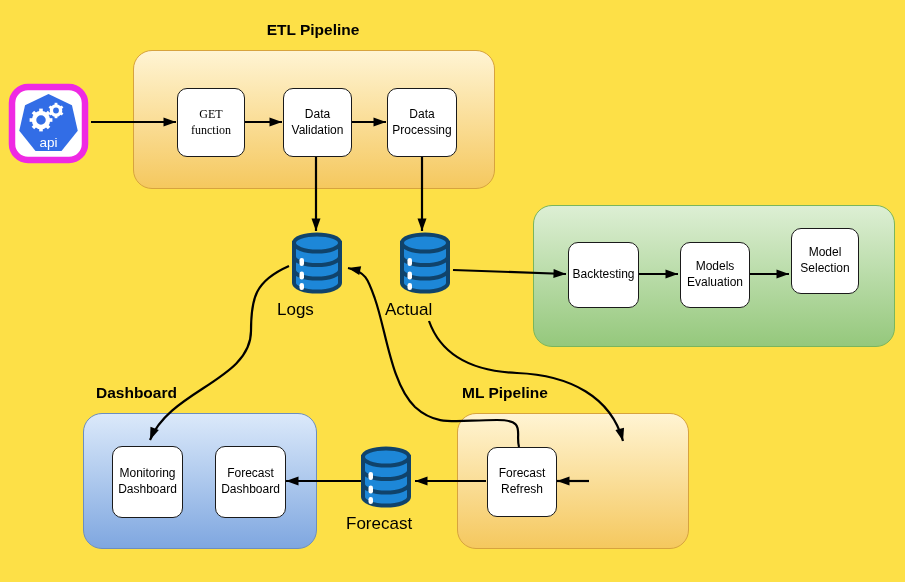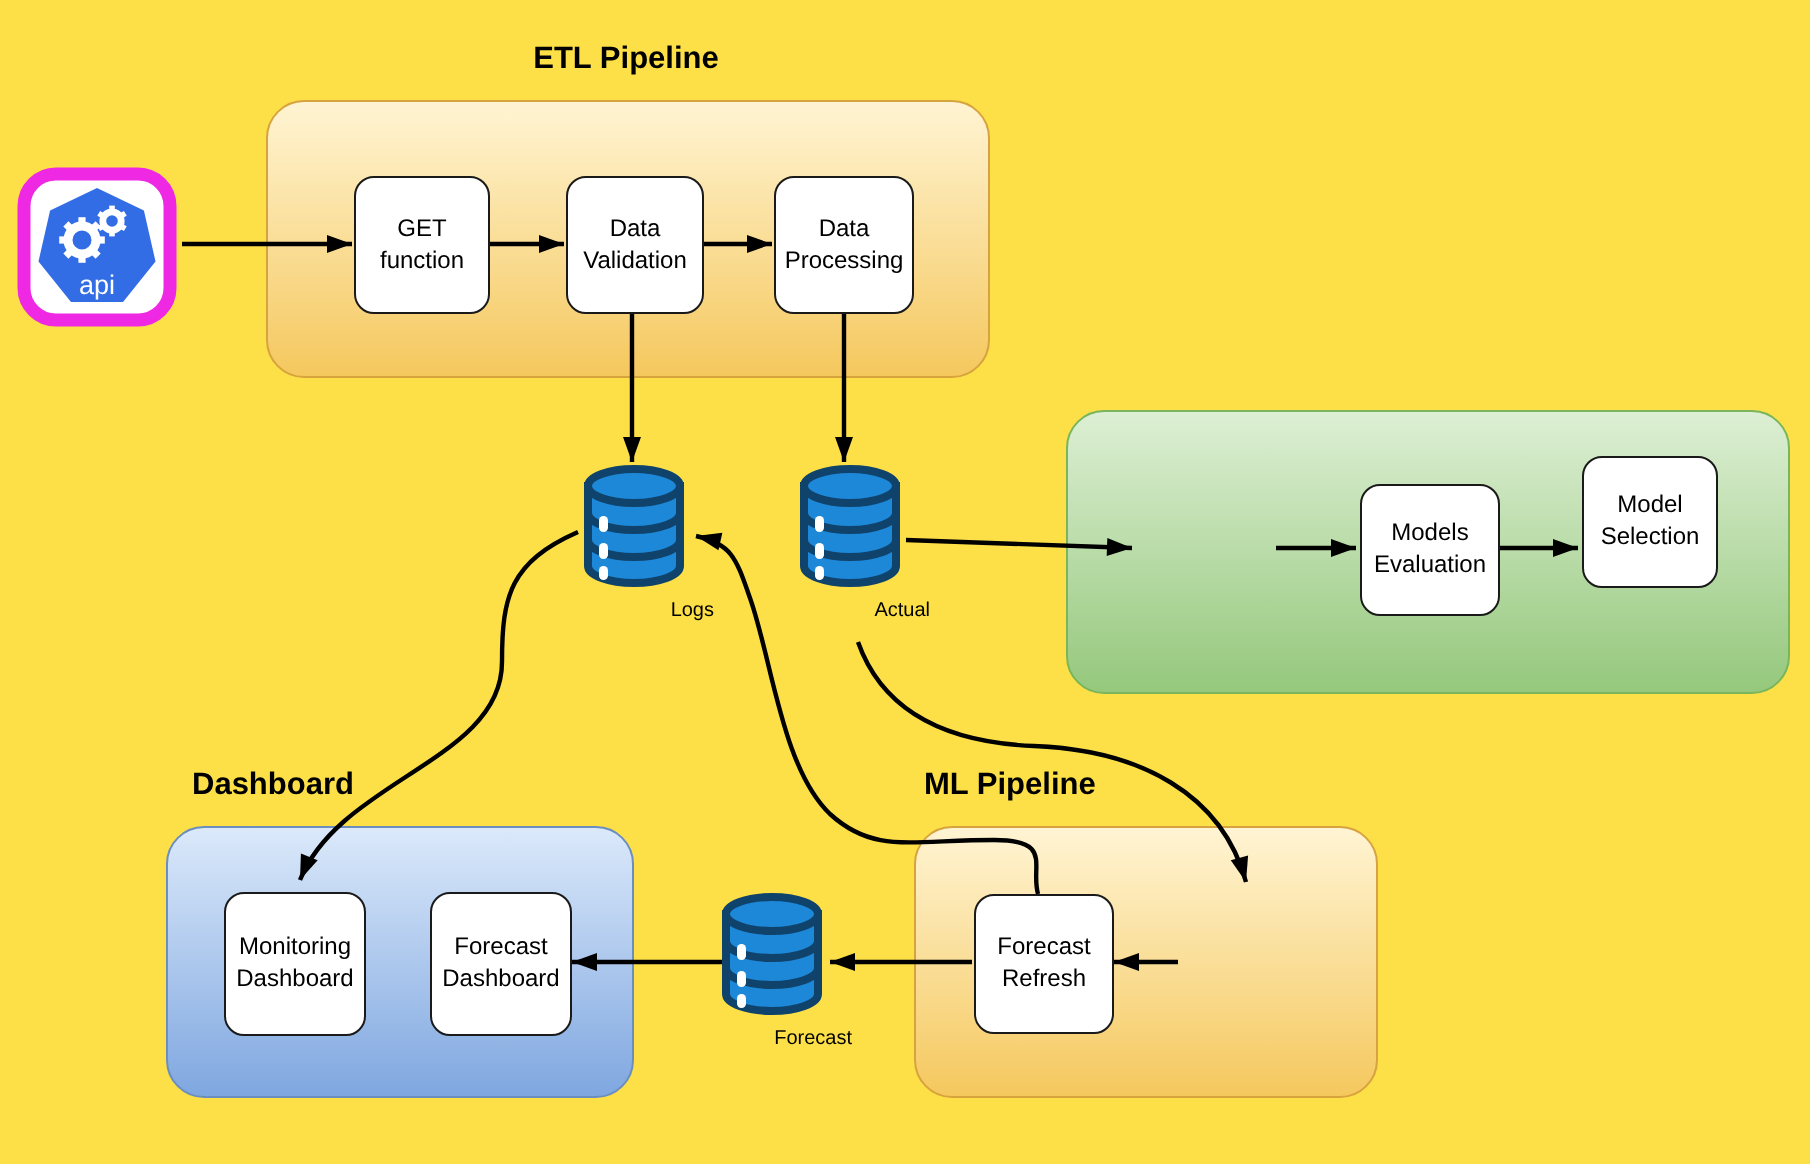--- a/index.html
+++ b/index.html
@@ -7,21 +7,21 @@
   .group{position:absolute;border-radius:19px;border:1px solid #000;}
   .group.yellow{background:linear-gradient(var(--yellow-top),var(--yellow-bottom));border-color:var(--yellow-border);}
   .group.green{background:linear-gradient(var(--green-top),var(--green-bottom));border-color:var(--green-border);}
   .group.blue{background:linear-gradient(var(--blue-top),var(--blue-bottom));border-color:var(--blue-border);}
   .group-title{position:absolute;font-weight:bold;font-size:15.5px;color:var(--text);white-space:nowrap;}
   .ctr{text-align:center;}
   .node{position:absolute;background:var(--node-fill);border:1.4px solid var(--node-border);
         border-radius:10px;display:flex;align-items:center;justify-content:center;
         text-align:center;font-size:12px;line-height:1.3;color:var(--text);}
   .node-label{white-space:pre-line;}
-  .db-label{position:absolute;font-size:10px;text-align:right;color:var(--text);}
+  .db-label{position:absolute;font-size:17px;text-align:left;color:var(--text);}
   .abs{position:absolute;}
   svg.edges{position:absolute;left:0;top:0;}
   .edge{stroke:var(--arrow);stroke-width:2.2;fill:none;}
   .db-body{fill:var(--db-fill);stroke:var(--db-stroke);stroke-width:4;}
   .db-line{fill:none;stroke:var(--db-stroke);stroke-width:4;}
   .db-dash{fill:#ffffff;}
   .api-ring{fill:#ffffff;stroke:var(--api-ring);stroke-width:6.5;}
   .api-hept{fill:var(--api-hept);}
   .gear-ring{fill:none;stroke:#ffffff;}
   .gear-tooth{fill:#ffffff;}
@@ -56,33 +56,36 @@
     <path class="edge" d="M638,274 L678,274" marker-end="url(#arr)"></path>
     <path class="edge" d="M749,274 L789,274" marker-end="url(#arr)"></path>
     <path class="edge" d="M589,481 L557,481" marker-end="url(#arr)"></path>
     <path class="edge" d="M486,481 L415,481" marker-end="url(#arr)"></path>
     <path class="edge" d="M361,481 L286,481" marker-end="url(#arr)"></path>
     <path class="edge" d="M289,266 C255,281 251,298 251,331 C251,380 170,390 150,440" marker-end="url(#arr)"></path>
     <path class="edge" d="M519,447 C515,433 527,420 497,420 C455,420 437,427 415,407 C391,384 386,330 375,299 C368,279 366,272 348,268" marker-end="url(#arr)"></path>
     <path class="edge" d="M429,321 C440,352 467,371 517,373 C570,375 611,397 623,441" marker-end="url(#arr)"></path>
   </svg>
 
-  <div class="node" style="left:177px;top:88px;width:66px;height:67px;">
+  <div class="node" style="left:177px;top:88px;width:66px;height:67px;font-family:Liberation Serif, serif;">
     <span class="node-label">GET
 function</span>
   </div>
   <div class="node" style="left:283px;top:88px;width:67px;height:67px;">
     <span class="node-label">Data
 Validation</span>
   </div>
   <div class="node" style="left:387px;top:88px;width:68px;height:67px;">
     <span class="node-label">Data
 Processing</span>
   </div>
 
+  <div class="node" style="left:568px;top:242px;width:69px;height:64px;">
+    <span class="node-label">Backtesting</span>
+  </div>
   <div class="node" style="left:680px;top:242px;width:68px;height:64px;">
     <span class="node-label">Models
 Evaluation</span>
   </div>
   <div class="node" style="left:791px;top:228px;width:66px;height:64px;">
     <span class="node-label">Model
 Selection</span>
   </div>
 
   <div class="node" style="left:112px;top:446px;width:69px;height:70px;">

